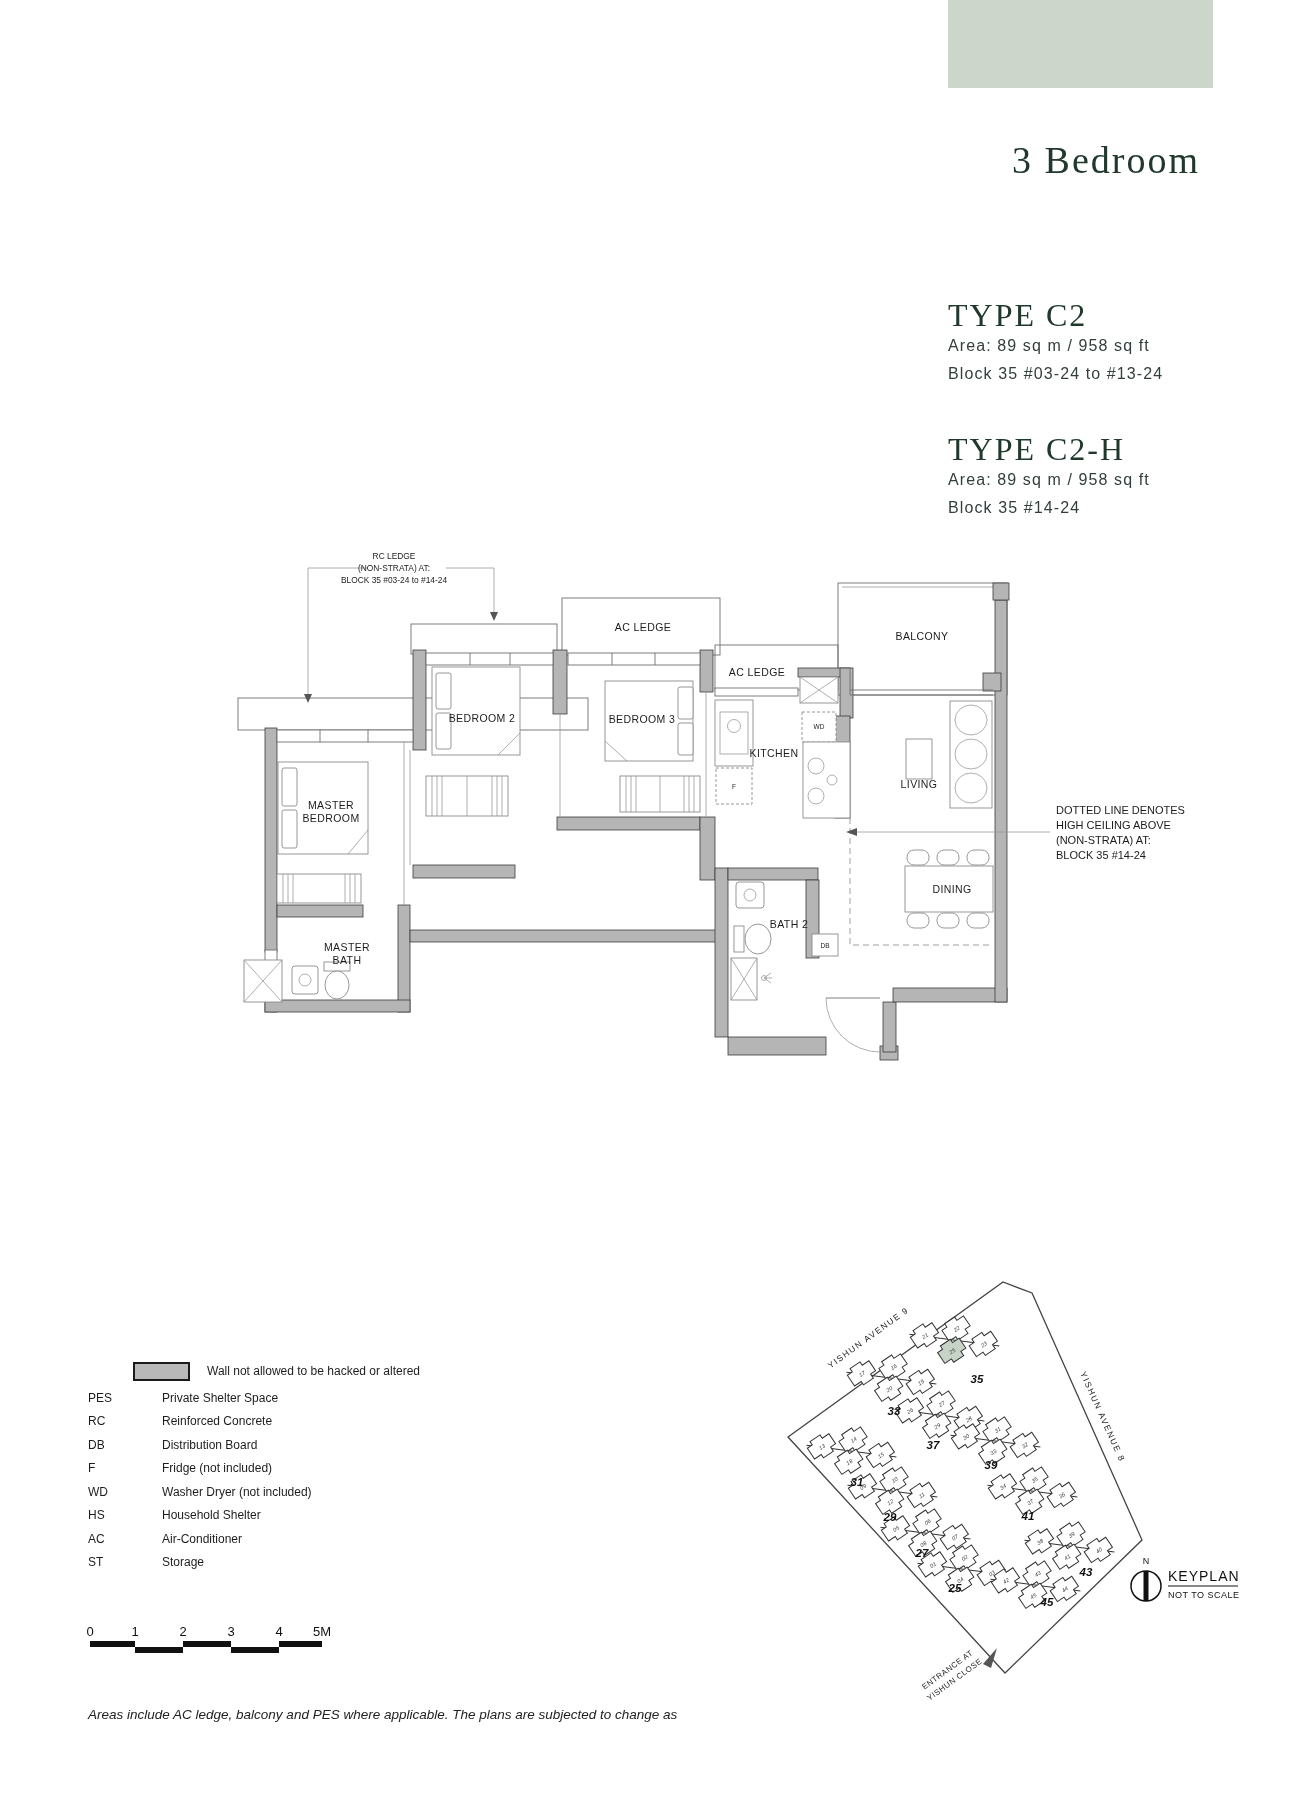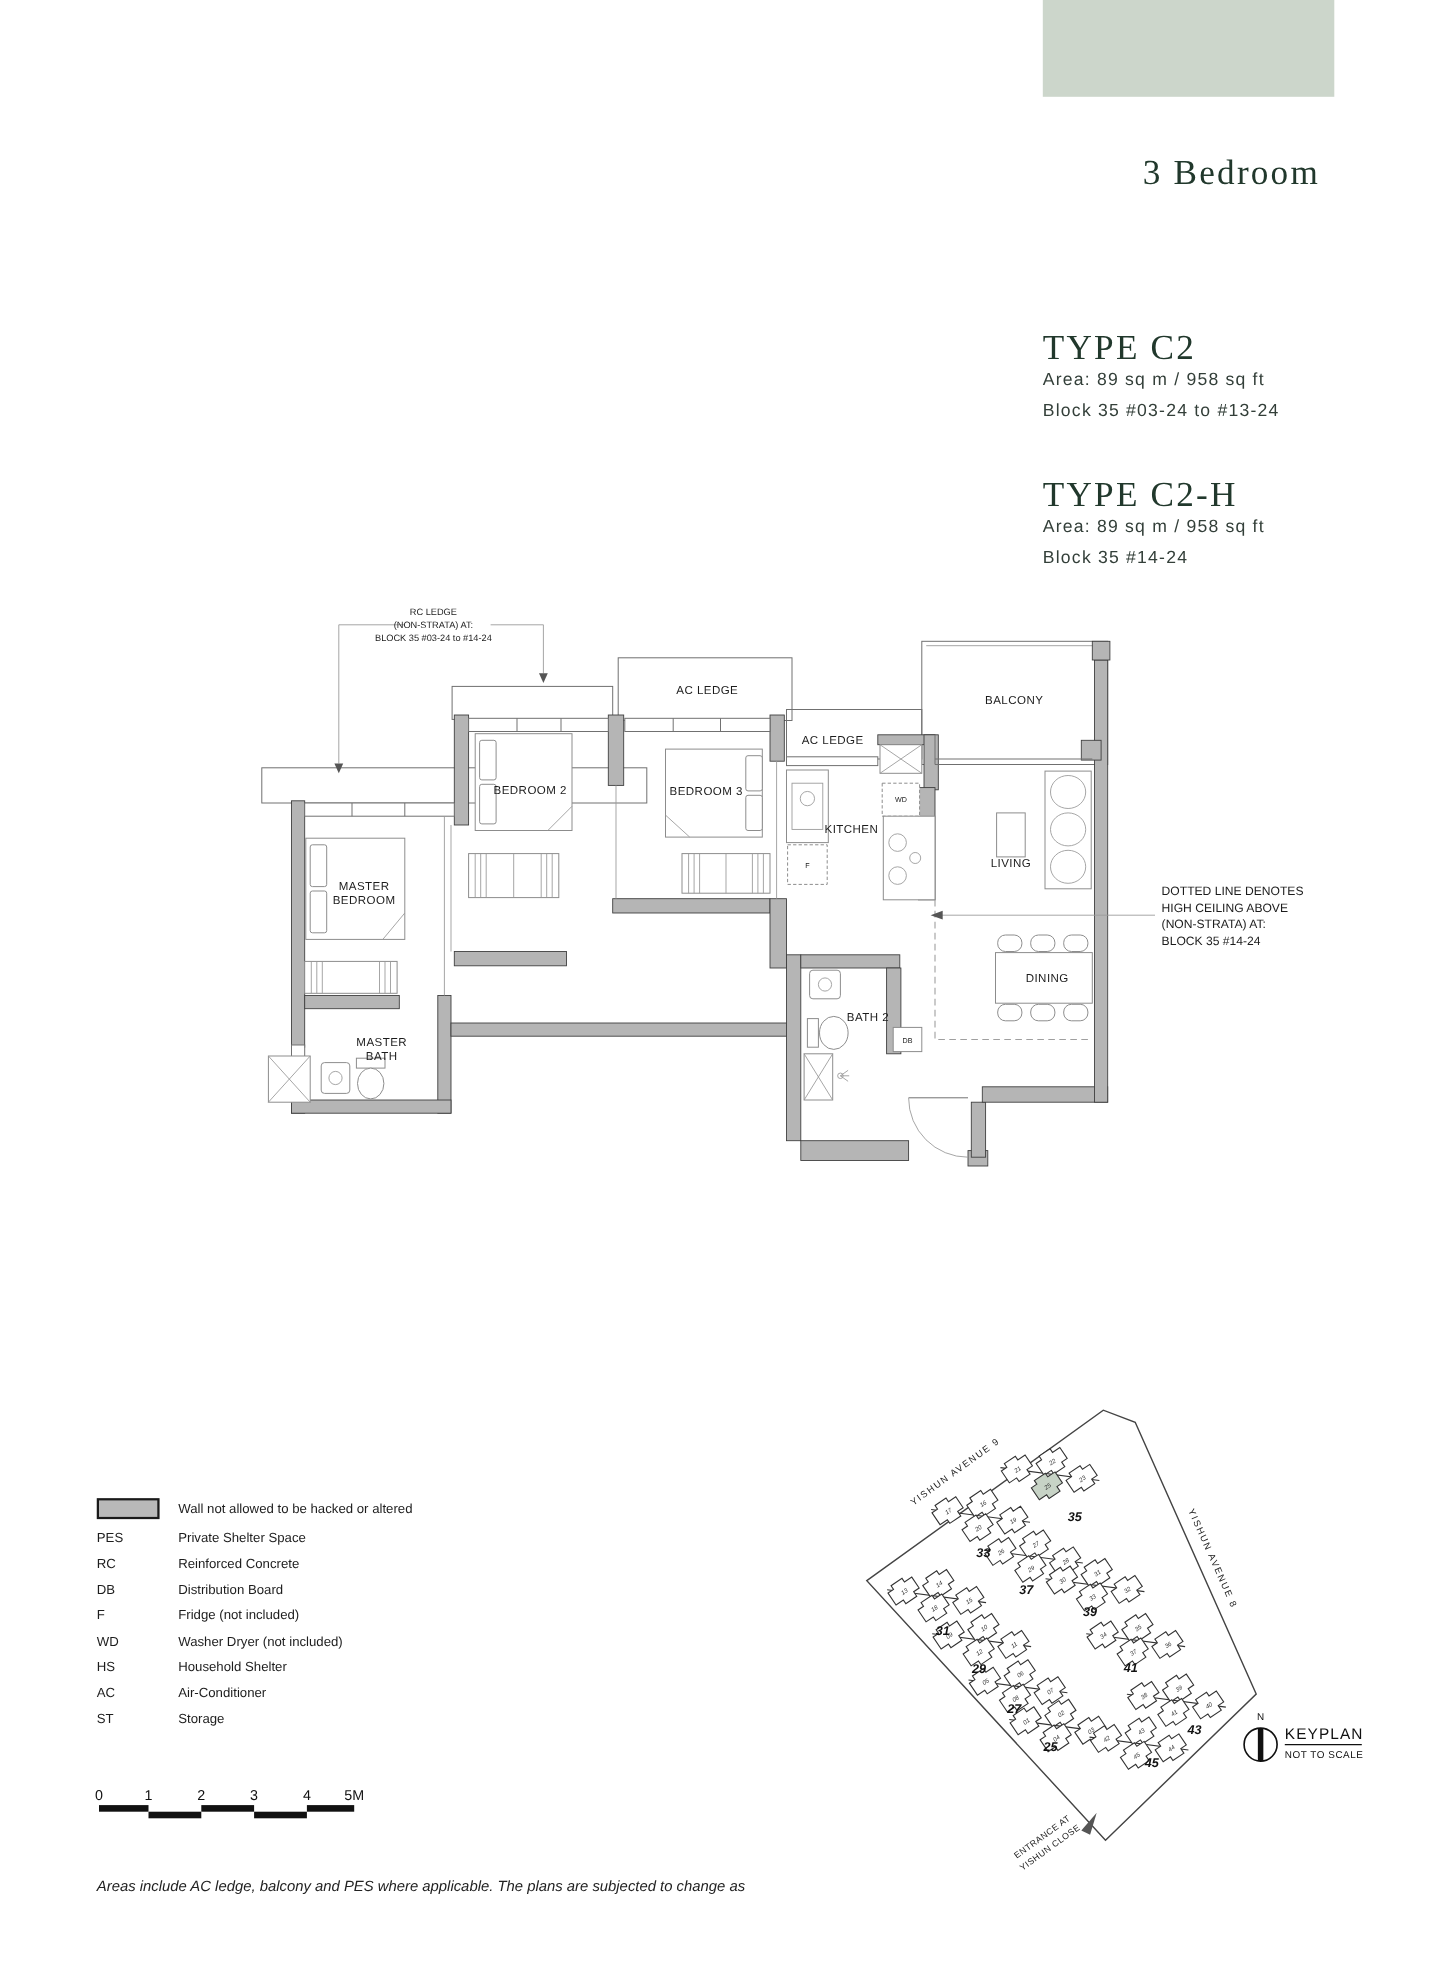--- a/index.html
+++ b/index.html
@@ -2,30 +2,30 @@
 <html><head>
 <meta charset="utf-8">
 <style>
   html,body{margin:0;padding:0;background:#fff;}
   .page{position:relative;width:1299px;height:1802px;background:#fff;overflow:hidden;
         font-family:"Liberation Sans",sans-serif;}
   svg{position:absolute;left:0;top:0;}
 
   
   .cat-title{position:absolute;left:600px;top:138px;width:600px;text-align:right;
-    font-family:"Liberation Serif",serif;font-size:32px;letter-spacing:2px;color:#21382c;}
+    font-family:"Liberation Serif",serif;font-size:38px;letter-spacing:2px;color:#21382c;}
   .typeblock{position:absolute;left:948px;color:#21382c;}
   .tb1{top:298px;} .tb2{top:432px;}
   .tname{font-family:"Liberation Serif",serif;font-size:32px;letter-spacing:2px;line-height:34px;color:#21382c;}
   .tline{font-family:"Liberation Sans",sans-serif;font-size:16px;letter-spacing:1.1px;line-height:27.5px;color:#333f39;}
 
   
   .legend{position:absolute;left:88px;top:1356px;color:#1d1d1d;font-size:12px;}
   .lrow{display:grid;grid-template-columns:74px 1fr;align-items:center;height:23.5px;}
-  .lrow.first{height:30px;}
+  .lrow.first{height:30px;margin-left:45px;}
   .swatch{width:57px;height:19px;background:#b9b9b9;border:2px solid #1a1a1a;box-sizing:border-box;}
 
   
   .disclaimer{position:absolute;left:88px;top:1704px;width:600px;font-style:italic;
     font-size:13.5px;line-height:22.5px;color:#222;}
 
   
   .w{fill:#b5b5b5;stroke:#3d3d3d;stroke-width:.8;}
   .ln{fill:none;stroke:#6f6f6f;stroke-width:.9;}
   .lnw{fill:#fff;stroke:#6f6f6f;stroke-width:.9;}

